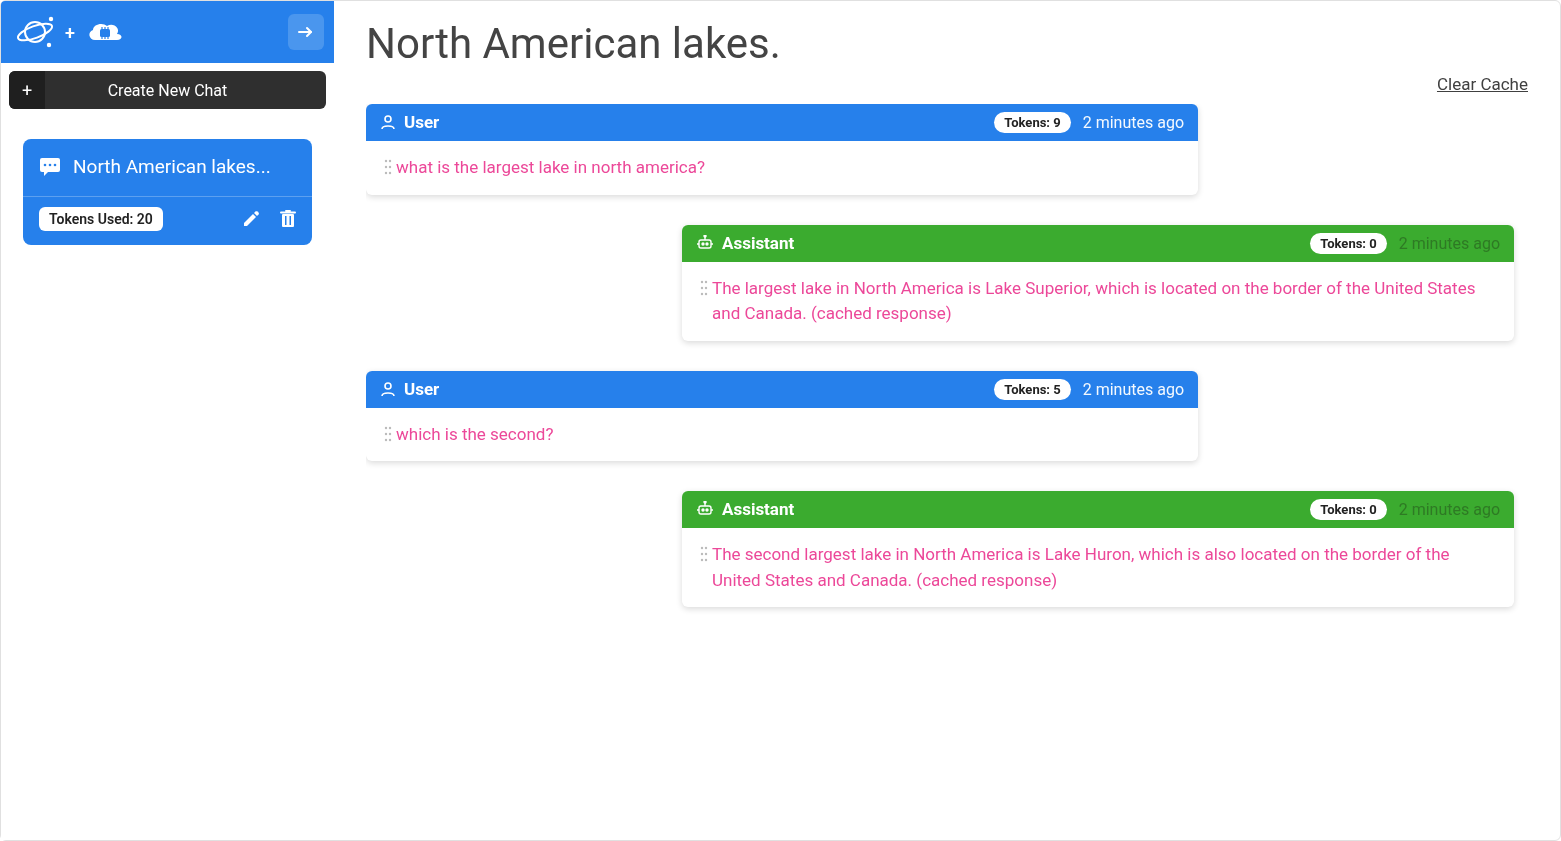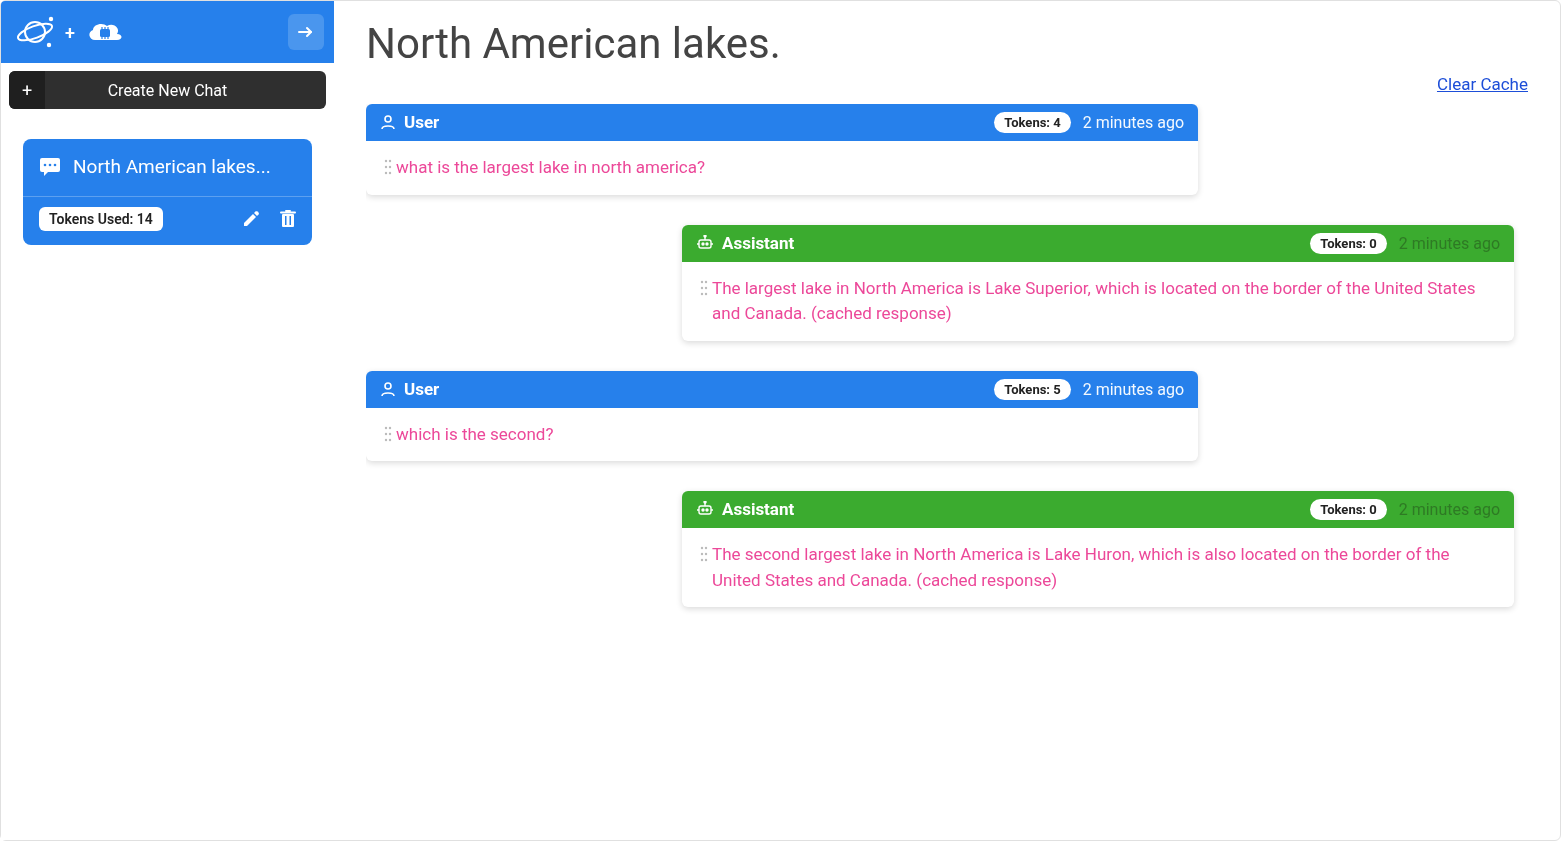--- a/index.html
+++ b/index.html
@@ -103,21 +103,21 @@
     font-size: 42px;
     font-weight: 400;
     color: #444;
     margin-bottom: 6px;
   }
   .clear-row {
     display:flex; justify-content:flex-end;
     margin-bottom: 10px;
   }
   .clear-link {
-    color:#1d4ed8; text-decoration: underline; font-size:17px; cursor:pointer;
+    color:#404040; text-decoration: underline; font-size:17px; cursor:pointer;
   }
   .chat-scroll {
     flex:1; overflow:auto; padding-bottom: 100px;
   }
   .msg {
     border-radius:6px;
     box-shadow: 0 2px 6px rgba(0,0,0,0.15);
     margin-bottom: 30px;
     overflow:hidden;
     background:#fff;
@@ -232,21 +232,21 @@
             <rect x="1" y="1" width="20" height="14" rx="2"></rect>
             <polygon points="5,14 5,19 10,14"></polygon>
             <circle cx="6" cy="8" r="1.3" fill="#2680eb"></circle>
             <circle cx="11" cy="8" r="1.3" fill="#2680eb"></circle>
             <circle cx="16" cy="8" r="1.3" fill="#2680eb"></circle>
           </svg>
         </span>
         <span>North American lakes...</span>
       </div>
       <div class="chat-card-bottom">
-        <span class="token-pill">Tokens Used: 14</span>
+        <span class="token-pill">Tokens Used: 20</span>
         <div class="card-actions">
           <span class="ic">
             <svg width="18" height="18" viewBox="0 0 18 18" fill="#fff">
               <path d="M2 13 L11 4 L14 7 L5 16 L2 16 Z"></path>
               <path d="M12 3 L15 6 L16.5 4.5 C17 4 17 3 16.5 2.5 L15.5 1.5 C15 1 14 1 13.5 1.5 Z"></path>
             </svg>
           </span>
           <span class="ic">
             <svg width="16" height="18" viewBox="0 0 16 18" fill="#fff">
               <rect x="2" y="4" width="12" height="13" rx="1"></rect>
@@ -274,21 +274,21 @@
           <div class="msg-role">
             <span>
               <svg width="16" height="16" viewBox="0 0 16 16" fill="none" stroke="#fff" stroke-width="1.6">
                 <circle cx="8" cy="5" r="3"></circle>
                   <path d="M2 15 C2 11 14 11 14 15"></path>
               </svg>
             </span>
             <span>User</span>
           </div>
           <div class="msg-meta">
-            <span class="tok-badge">Tokens: 4</span>
+            <span class="tok-badge">Tokens: 9</span>
             <span class="msg-time">2 minutes ago</span>
           </div>
         </div>
         <div class="msg-body">
           <span class="drag-dots">
             <svg width="8" height="16" viewBox="0 0 8 16" fill="#bbb">
               <circle cx="2" cy="2" r="1.2"></circle>
                 <circle cx="6" cy="2" r="1.2"></circle>
               <circle cx="2" cy="8" r="1.2"></circle>
                 <circle cx="6" cy="8" r="1.2"></circle>

